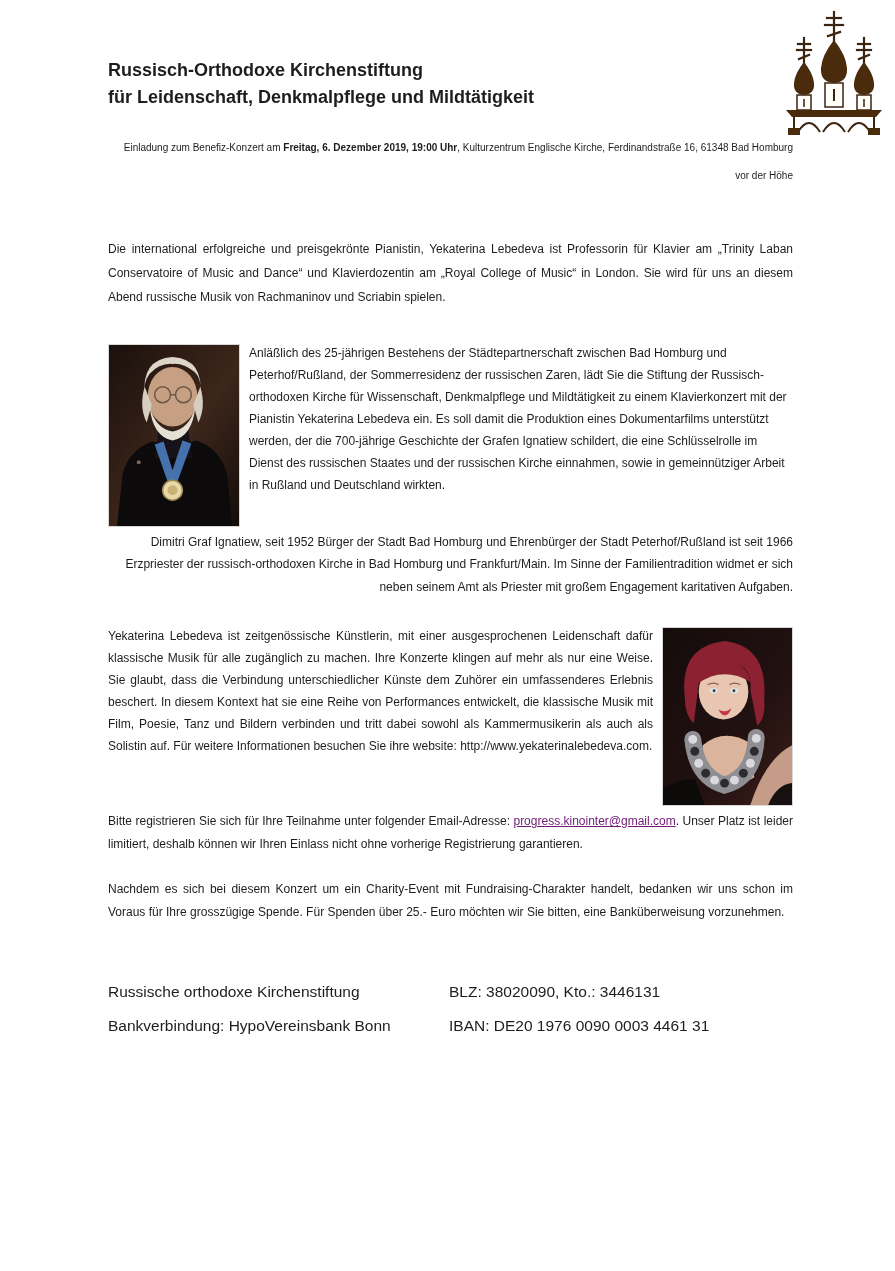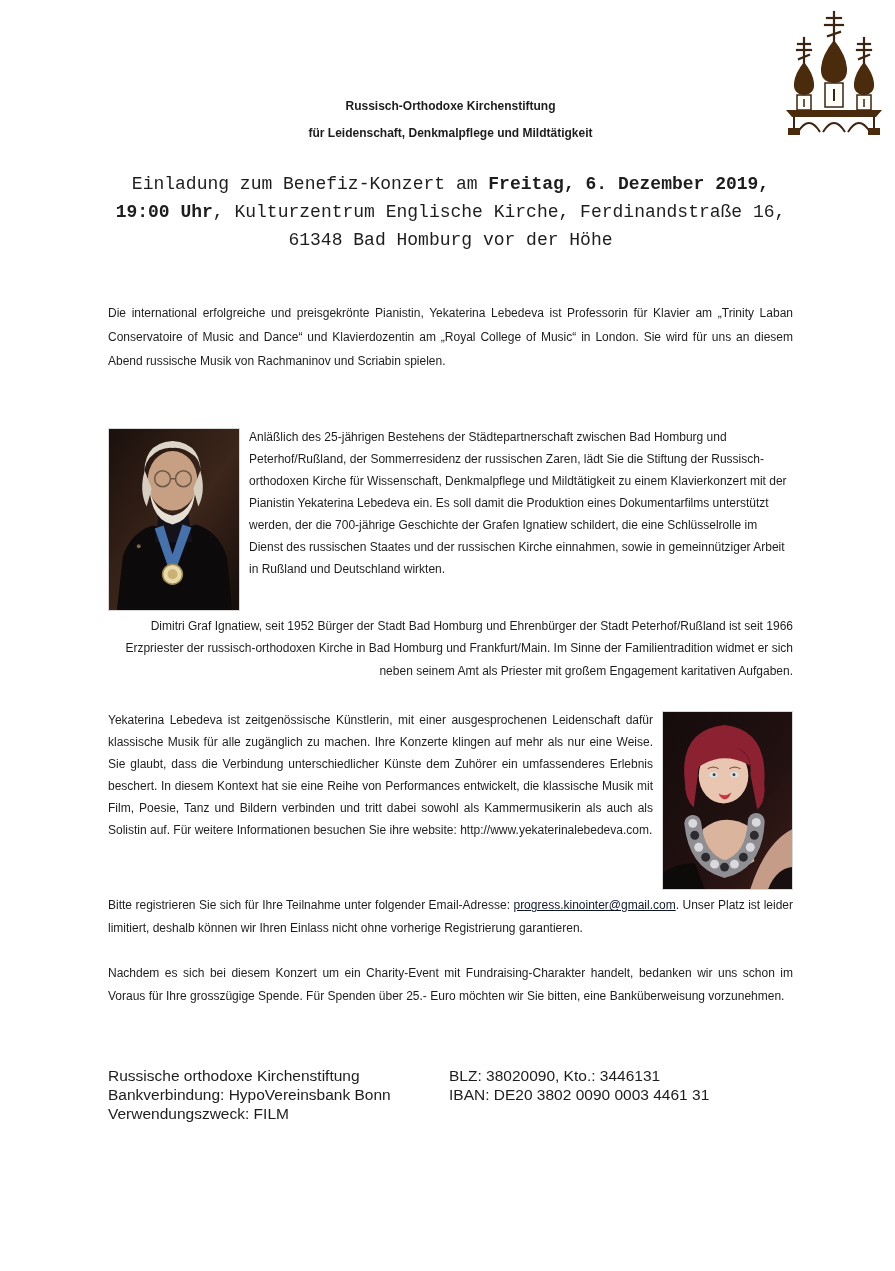--- a/index.html
+++ b/index.html
@@ -16,37 +16,35 @@
   }
   .logo {
     position: absolute;
     top: 8px;
     right: 5px;
     width: 112px;
     height: 128px;
   }
   .content { margin: 0 102px 0 108px; }
   .title {
-    padding-top: 93px;
-    text-align: center;
+    padding-top: 57px;
     font-weight: bold;
-    font-size: 12px;
+    font-size: 18px;
     line-height: 27px;
   }
   .invitation {
     margin-top: 23px;
-    text-align: center;
-    font-size: 18px;
+    text-align: right;
+    font-size: 10px;
     line-height: 28px;
-    font-family: Liberation Mono, monospace;
   }
   .invitation b { font-weight: bold; }
   p.body-par { font-size: 12px; }
   .intro   { margin-top: 47px; text-align: justify; line-height: 24px; }
-  .anniv   { margin-top: 53px; text-align: left; line-height: 22px; }
+  .anniv   { margin-top: 33px; text-align: left; line-height: 22px; }
   .dimitri { clear: both; margin-top: 30px; text-align: right; line-height: 22.4px; }
   .artist  { margin-top: 27px; text-align: justify; line-height: 22px; }
   .registration { clear: both; margin-top: 13px; text-align: justify; line-height: 22.6px; }
   .charity { margin-top: 23px; text-align: justify; line-height: 23px; }
   .photo-frame {
     border: 1px solid #d8d8d8;
     background: #111;
     display: block;
   }
   .photo-left {
@@ -55,25 +53,26 @@
     height: 183px;
     margin: 2px 9px 4px 0;
   }
   .photo-right {
     float: right;
     width: 131px;
     height: 179px;
     margin: 2px 0 4px 9px;
   }
   .photo-frame svg { display: block; width: 100%; height: 100%; }
-  .email-link { text-decoration: underline; color: #0f172a; cursor: pointer; }
+  .email-link { text-decoration: underline; color: #701a75; cursor: pointer; }
   .bank {
     margin-top: 58px;
     display: grid;
     grid-template-columns: 341px 1fr;
+    row-gap: 15px;
     font-size: 15.5px;
     line-height: 19px;
   }
 </style>
 </head>
 <body>
 
 <div class="page">
 
   <div class="logo">
@@ -202,18 +201,17 @@
     </p>
 
     <p class="body-par registration"><span>Bitte registrieren Sie sich für Ihre Teilnahme unter folgender Email-Adresse: </span><span class="email-link">progress.kinointer@gmail.com</span><span>. Unser Platz ist leider limitiert, deshalb können wir Ihren Einlass nicht ohne vorherige Registrierung garantieren.</span></p>
 
     <p class="body-par charity">Nachdem es sich bei diesem Konzert um ein Charity-Event mit Fundraising-Charakter handelt, bedanken wir uns schon im Voraus für Ihre grosszügige Spende. Für Spenden über 25.- Euro möchten wir Sie bitten, eine Banküberweisung vorzunehmen.</p>
 
     <div class="bank">
       <div>Russische orthodoxe Kirchenstiftung</div>
       <div>BLZ: 38020090, Kto.: 3446131</div>
       <div>Bankverbindung: HypoVereinsbank Bonn</div>
-      <div>IBAN: DE20 3802 0090 0003 4461 31</div>
-      <div>Verwendungszweck: FILM</div>
+      <div>IBAN: DE20 1976 0090 0003 4461 31</div>
     </div>
 
   </div>
 </div>
 
 </body></html>

